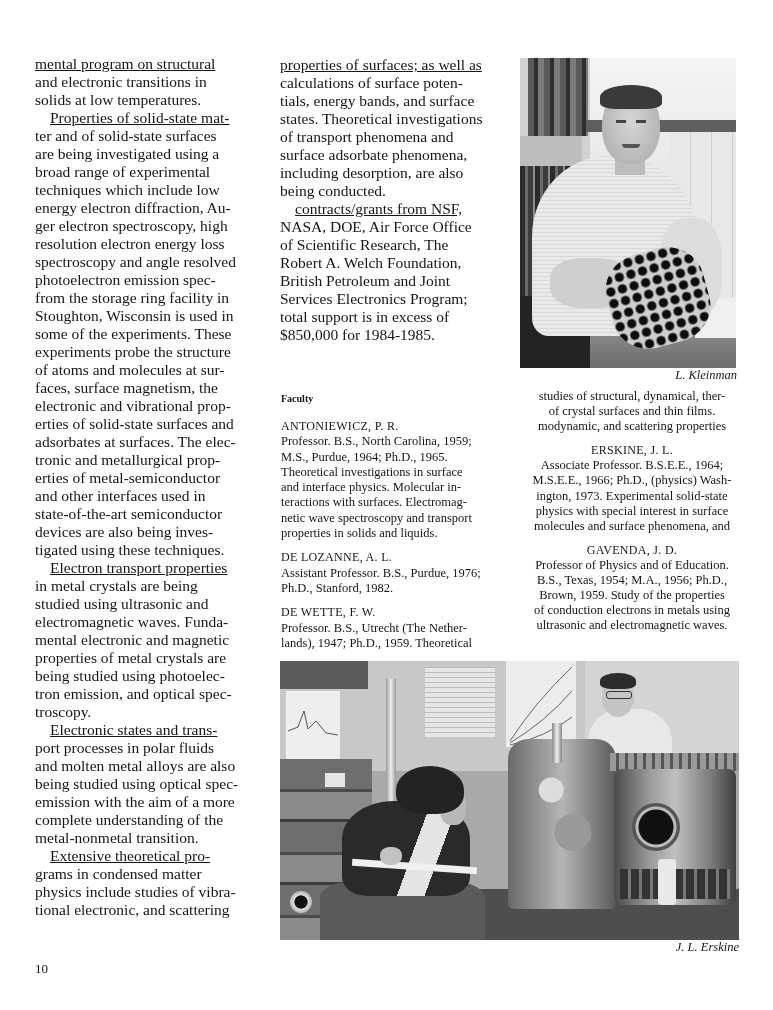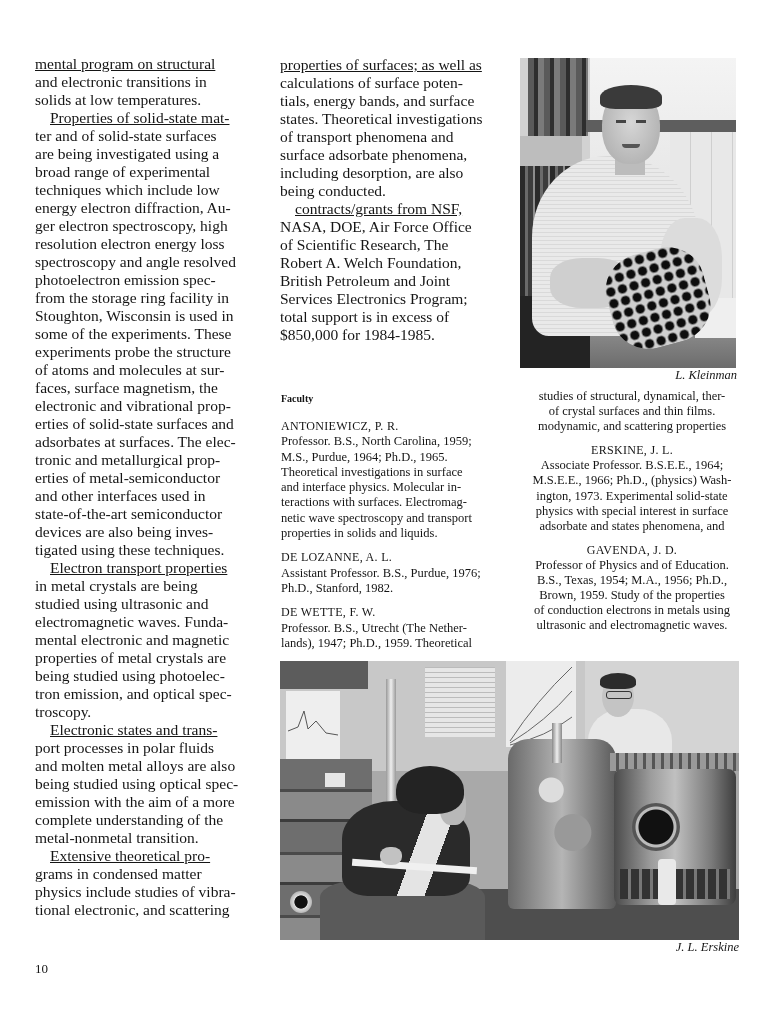--- a/index.html
+++ b/index.html
@@ -159,21 +159,21 @@
       <div class="line">of crystal surfaces and thin films.</div>
       <div class="line">modynamic, and scattering properties</div>
     </div>
   <div class="entry">
     <div class="line name">ERSKINE, J. L.</div>
     <div>
         <div class="line">Associate Professor. B.S.E.E., 1964;</div>
         <div class="line">M.S.E.E., 1966; Ph.D., (physics) Wash-</div>
         <div class="line">ington, 1973. Experimental solid-state</div>
         <div class="line">physics with special interest in surface</div>
-        <div class="line">adsorbate and states phenomena, and</div>
+        <div class="line">molecules and surface phenomena, and</div>
       </div>
   </div>
   <div class="entry">
     <div class="line name">GAVENDA, J. D.</div>
     <div>
         <div class="line">Professor of Physics and of Education.</div>
         <div class="line">B.S., Texas, 1954; M.A., 1956; Ph.D.,</div>
         <div class="line">Brown, 1959. Study of the properties</div>
         <div class="line">of conduction electrons in metals using</div>
         <div class="line">ultrasonic and electromagnetic waves.</div>

